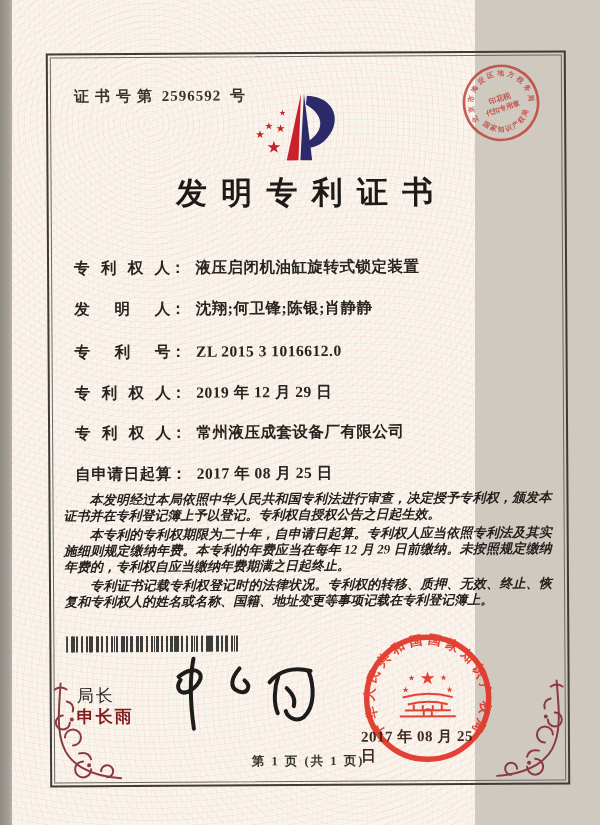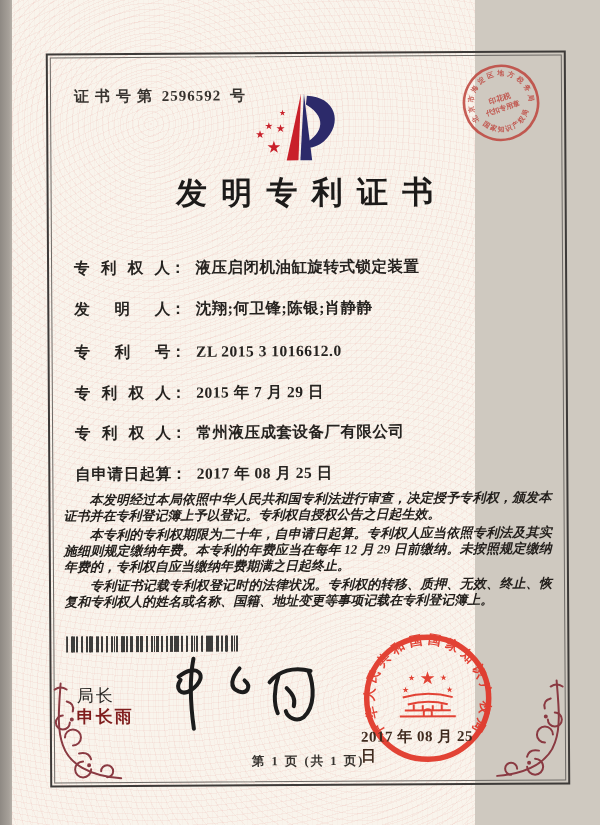--- a/index.html
+++ b/index.html
@@ -112,21 +112,21 @@
       <div class="field f1">
         <span class="flabel">专利权人</span><span class="colon">：</span><span class="fvalue">液压启闭机油缸旋转式锁定装置</span>
       </div>
       <div class="field f2">
         <span class="flabel">发明人</span><span class="colon">：</span><span class="fvalue">沈翔;何卫锋;陈银;肖静静</span>
       </div>
       <div class="field f3">
         <span class="flabel">专利号</span><span class="colon">：</span><span class="fvalue">ZL 2015 3 1016612.0</span>
       </div>
       <div class="field f4">
-        <span class="flabel">专利权人</span><span class="colon">：</span><span class="fvalue">2015 年 7 月 29 日</span>
+        <span class="flabel">专利权人</span><span class="colon">：</span><span class="fvalue">2019 年 12 月 29 日</span>
       </div>
       <div class="field f5">
         <span class="flabel">专利权人</span><span class="colon">：</span><span class="fvalue">常州液压成套设备厂有限公司</span>
       </div>
       <div class="field f6">
         <span class="flabel">自申请日起算</span><span class="colon">：</span><span class="fvalue">2017 年 08 月 25 日</span>
       </div>
 
       <div class="paras">
         <p>本发明经过本局依照中华人民共和国专利法进行审查，决定授予专利权，颁发本证书并在专利登记簿上予以登记。专利权自授权公告之日起生效。</p>

